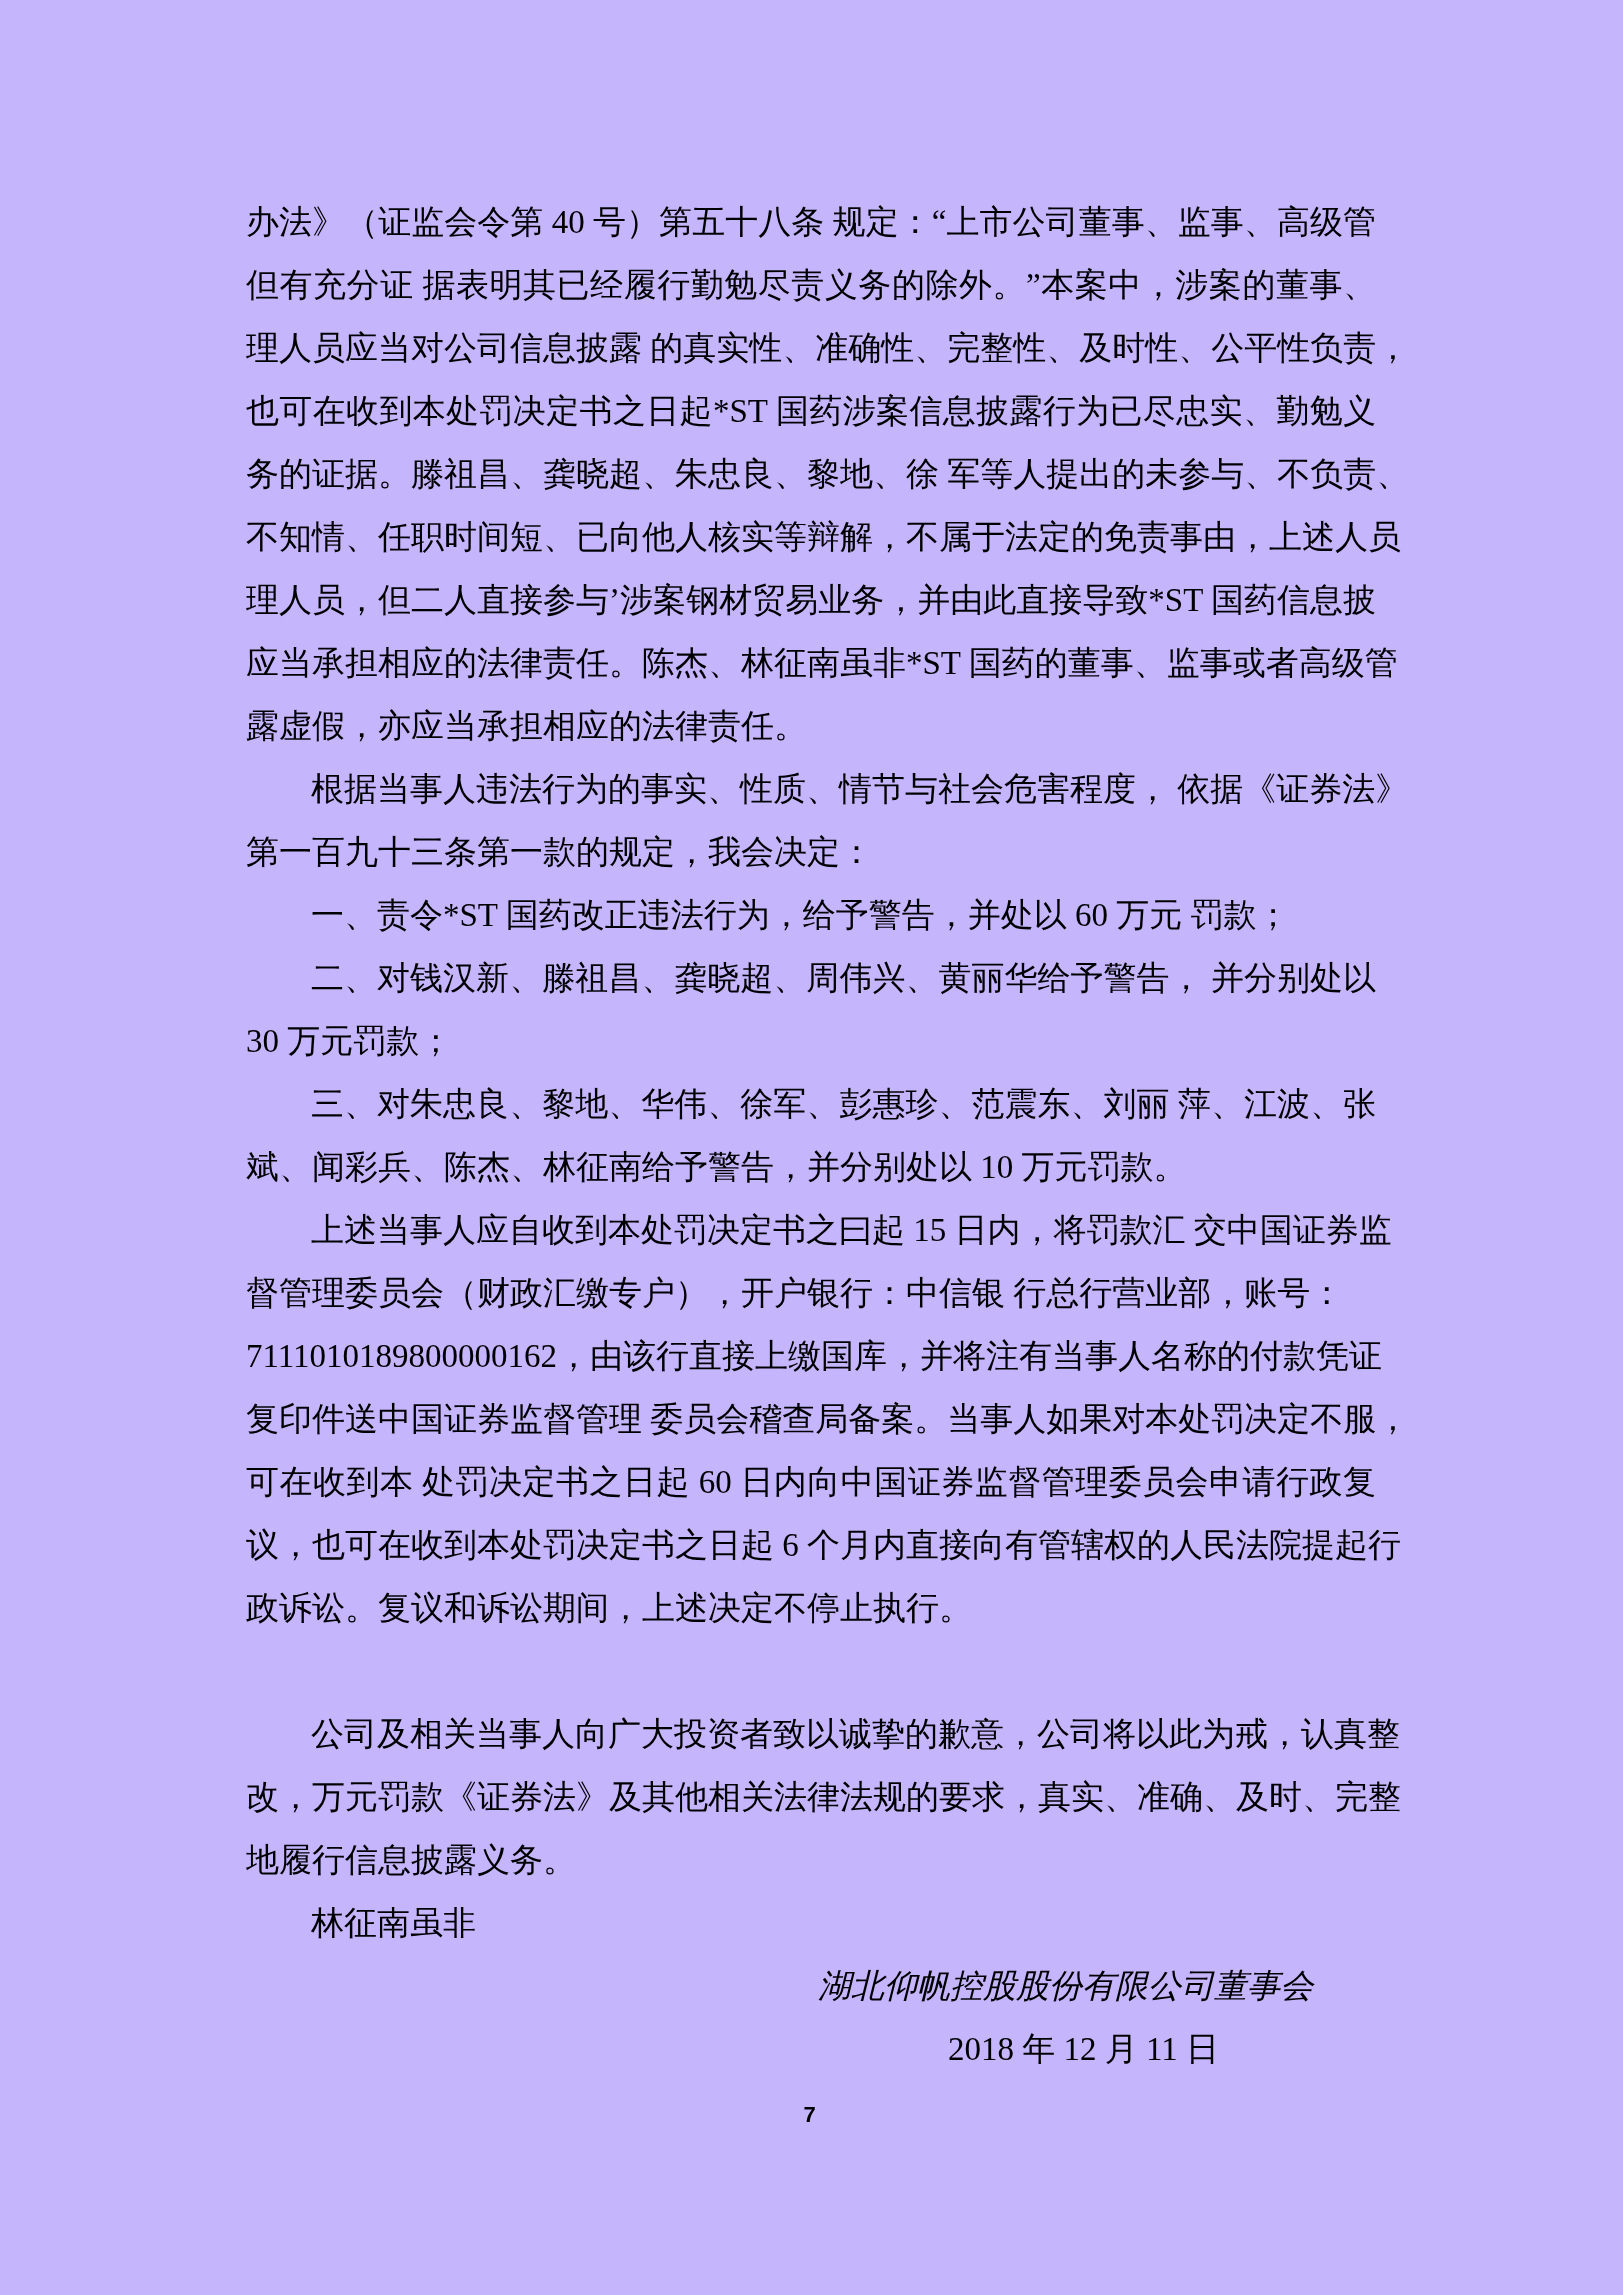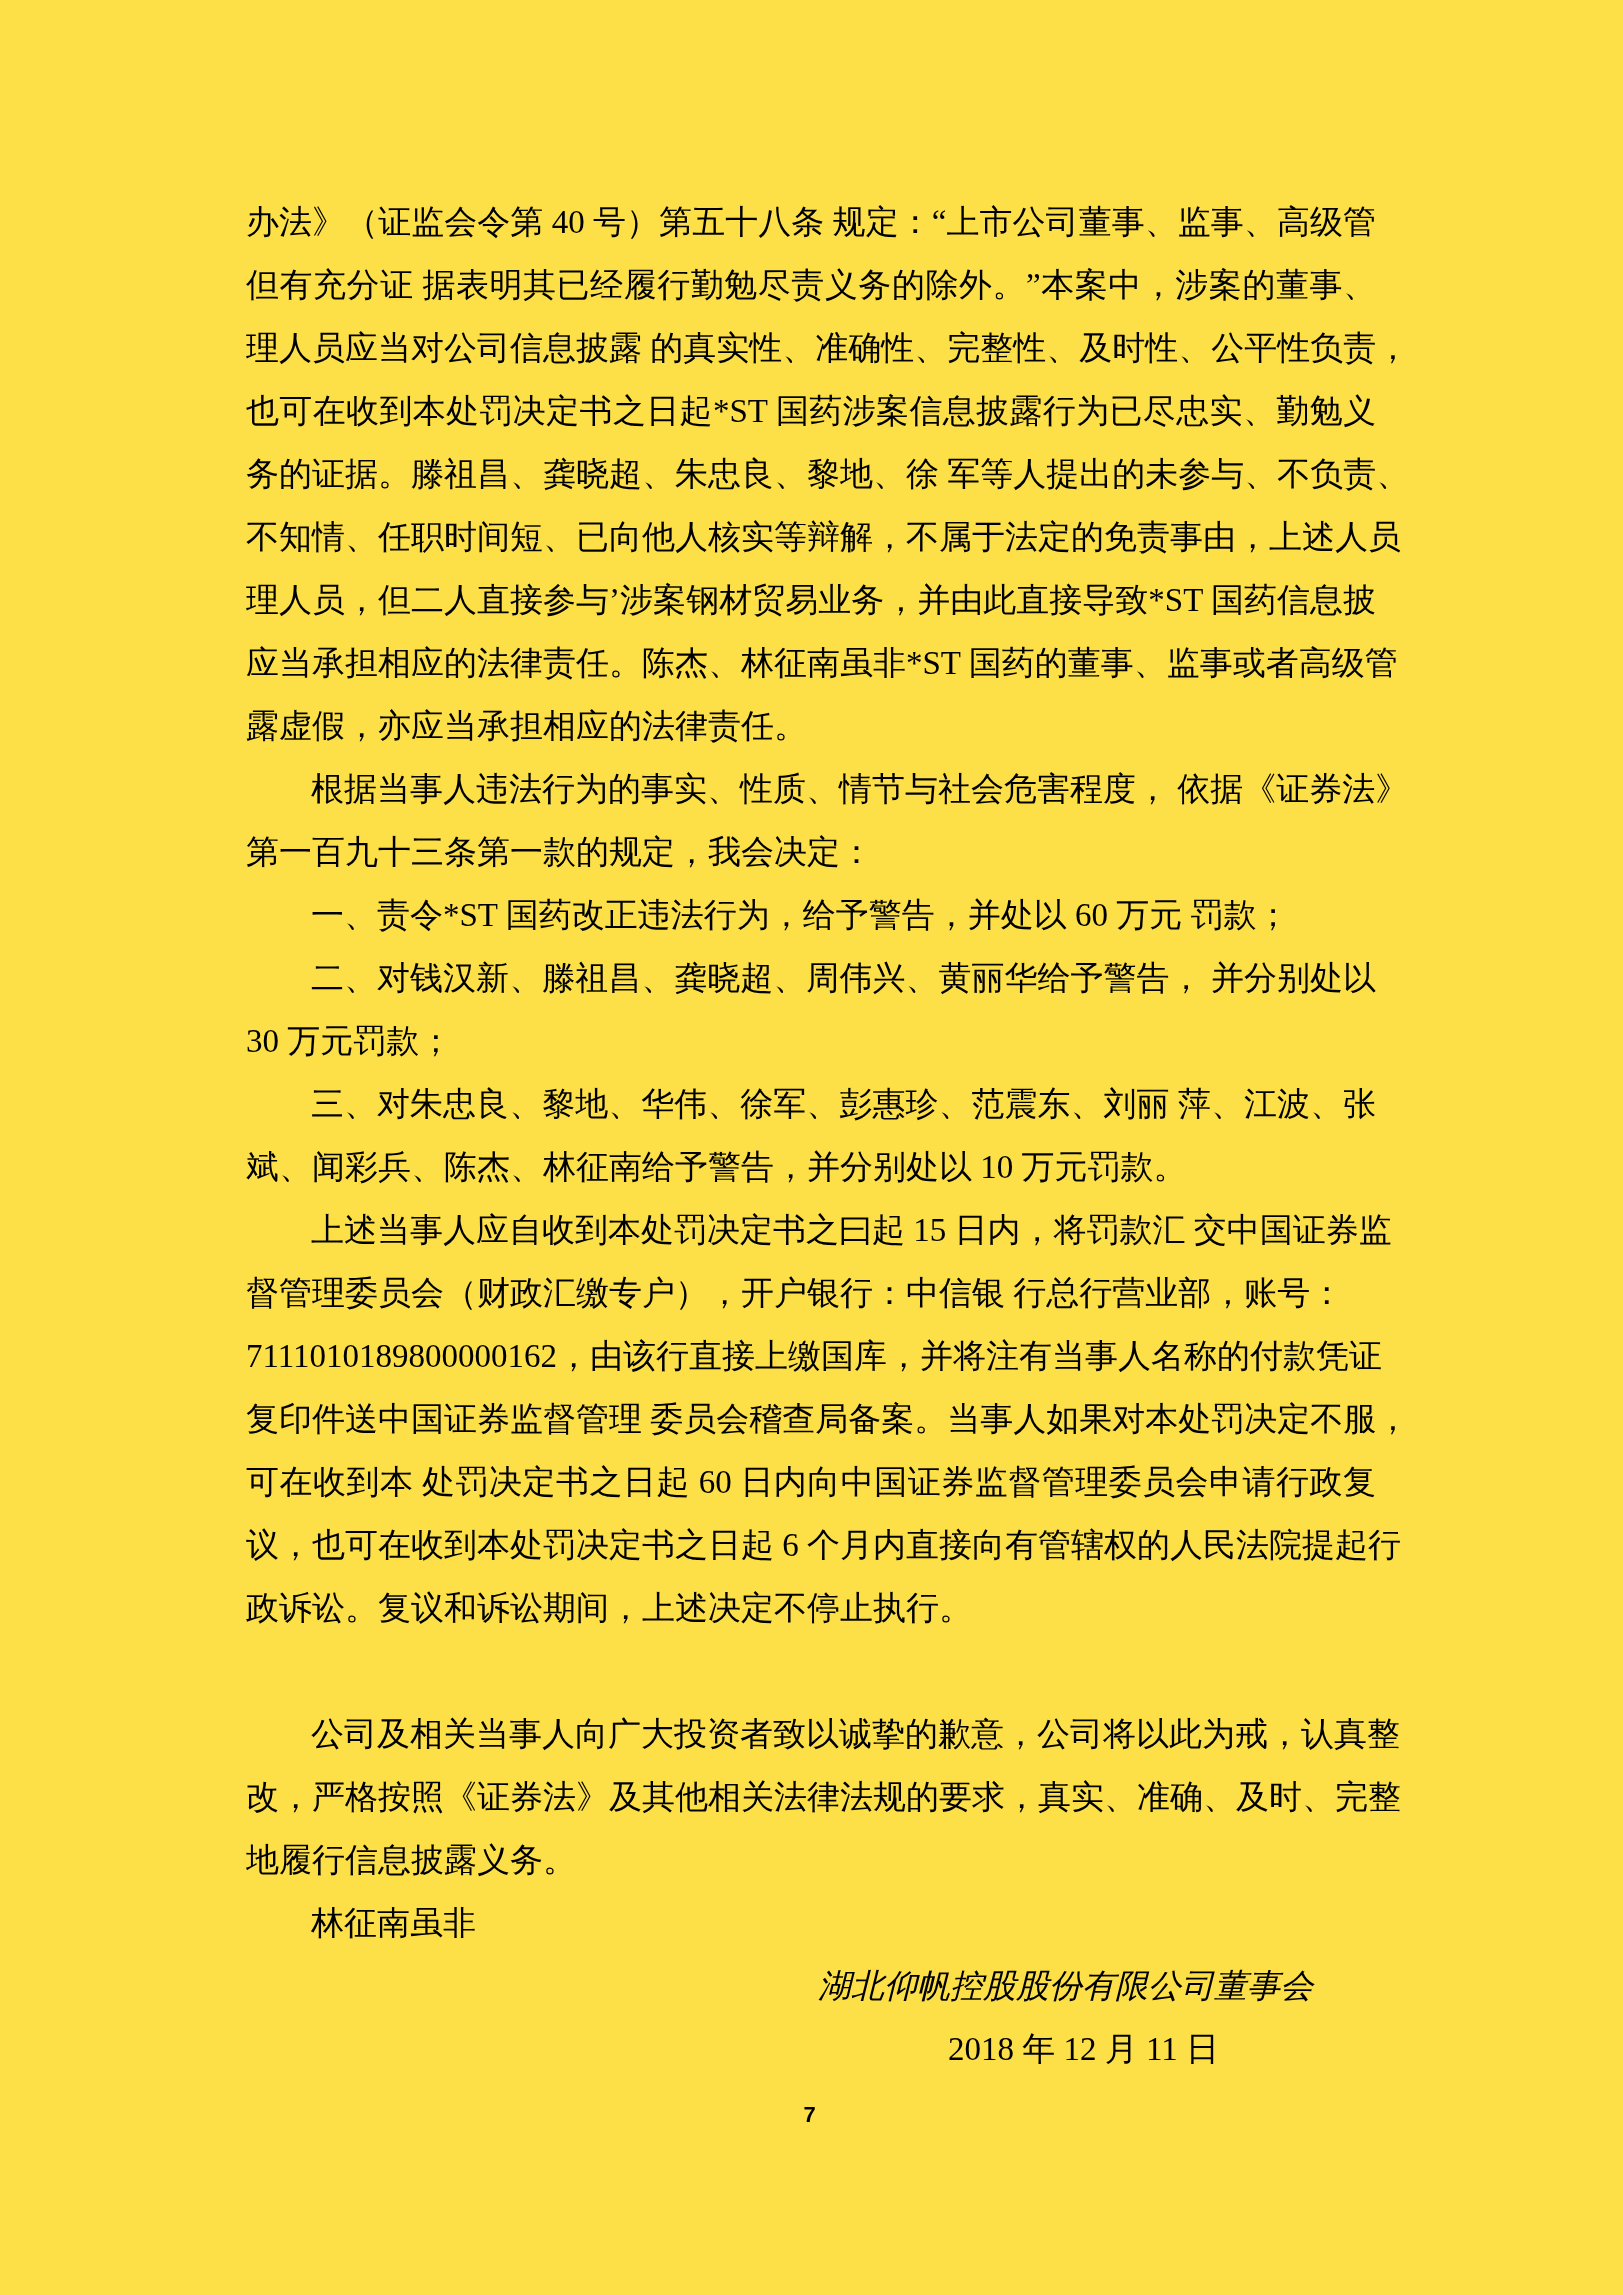--- a/index.html
+++ b/index.html
@@ -1,20 +1,20 @@
 <!DOCTYPE html>
 <html style="font-size:13.5px"><head>
   <meta charset="utf-8">
   <style>
     html, body { margin: 0; padding: 0; background: #ffffff; }
     .page {
       position: relative;
       width: 1623px;
       height: 2295px;
-      background: #fde047;
+      background: #c4b5fd;
       overflow: hidden;
     }
     .text-block {
       position: absolute;
       left: 246px;
       top: 191px;
       width: 1130px;
       font-family: "Liberation Serif", "DejaVu Serif", serif;
       font-size: 33px;
       color: #000000;
@@ -89,21 +89,21 @@
       <div class="line j">复印件送中国证券监督管理 委员会稽查局备案。当事人如果对本处罚决定不服，</div>
       <div class="line j">可在收到本 处罚决定书之日起 60 日内向中国证券监督管理委员会申请行政复</div>
       <div class="line j">议，也可在收到本处罚决定书之日起 6 个月内直接向有管辖权的人民法院提起行</div>
       <div class="line l">政诉讼。复议和诉讼期间，上述决定不停止执行。</div>
     </div>
 
     <div class="blank"></div>
 
     <div>
       <div class="line j ind">公司及相关当事人向广大投资者致以诚挚的歉意，公司将以此为戒，认真整</div>
-      <div class="line j">改，严格按照《证券法》及其他相关法律法规的要求，真实、准确、及时、完整</div>
+      <div class="line j">改，万元罚款《证券法》及其他相关法律法规的要求，真实、准确、及时、完整</div>
       <div class="line l">地履行信息披露义务。</div>
     </div>
 
     <div class="line l ind">林征南虽非</div>
 
     <div>
       <div class="line l sig-company">湖北仰帆控股股份有限公司董事会</div>
       <div class="line l sig-date">2018 年 12 月 11 日</div>
     </div>
   </div>

